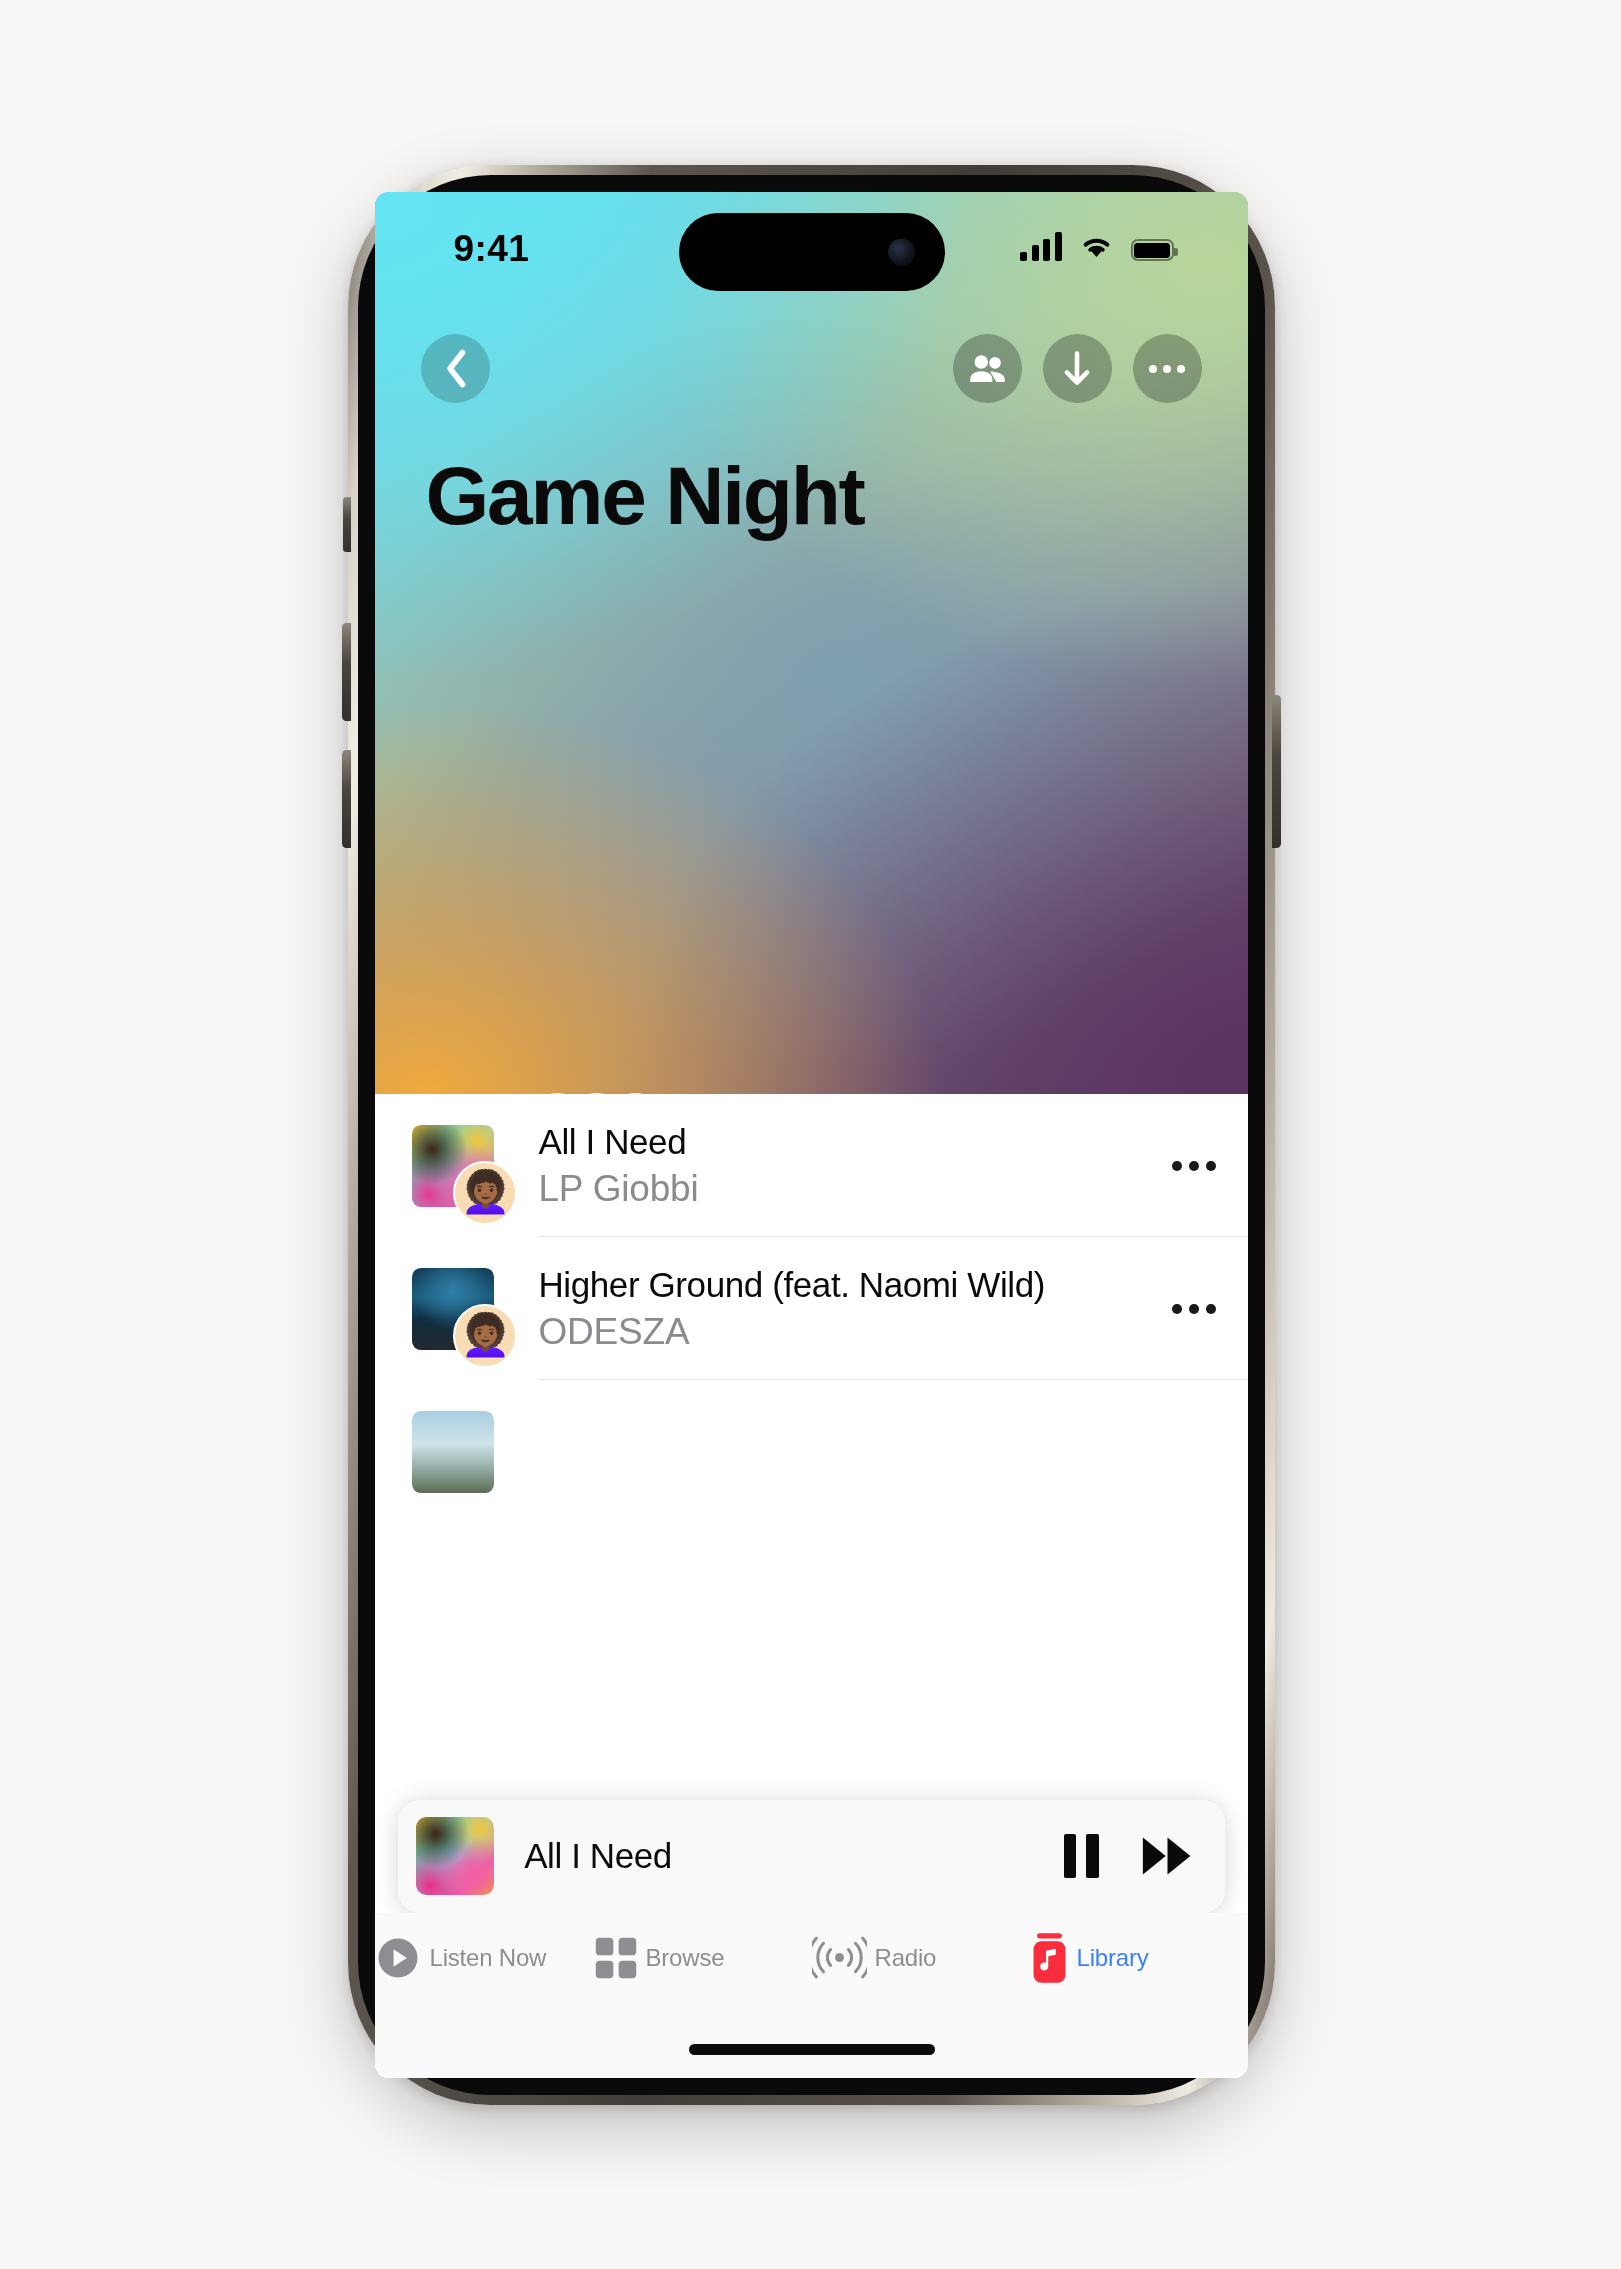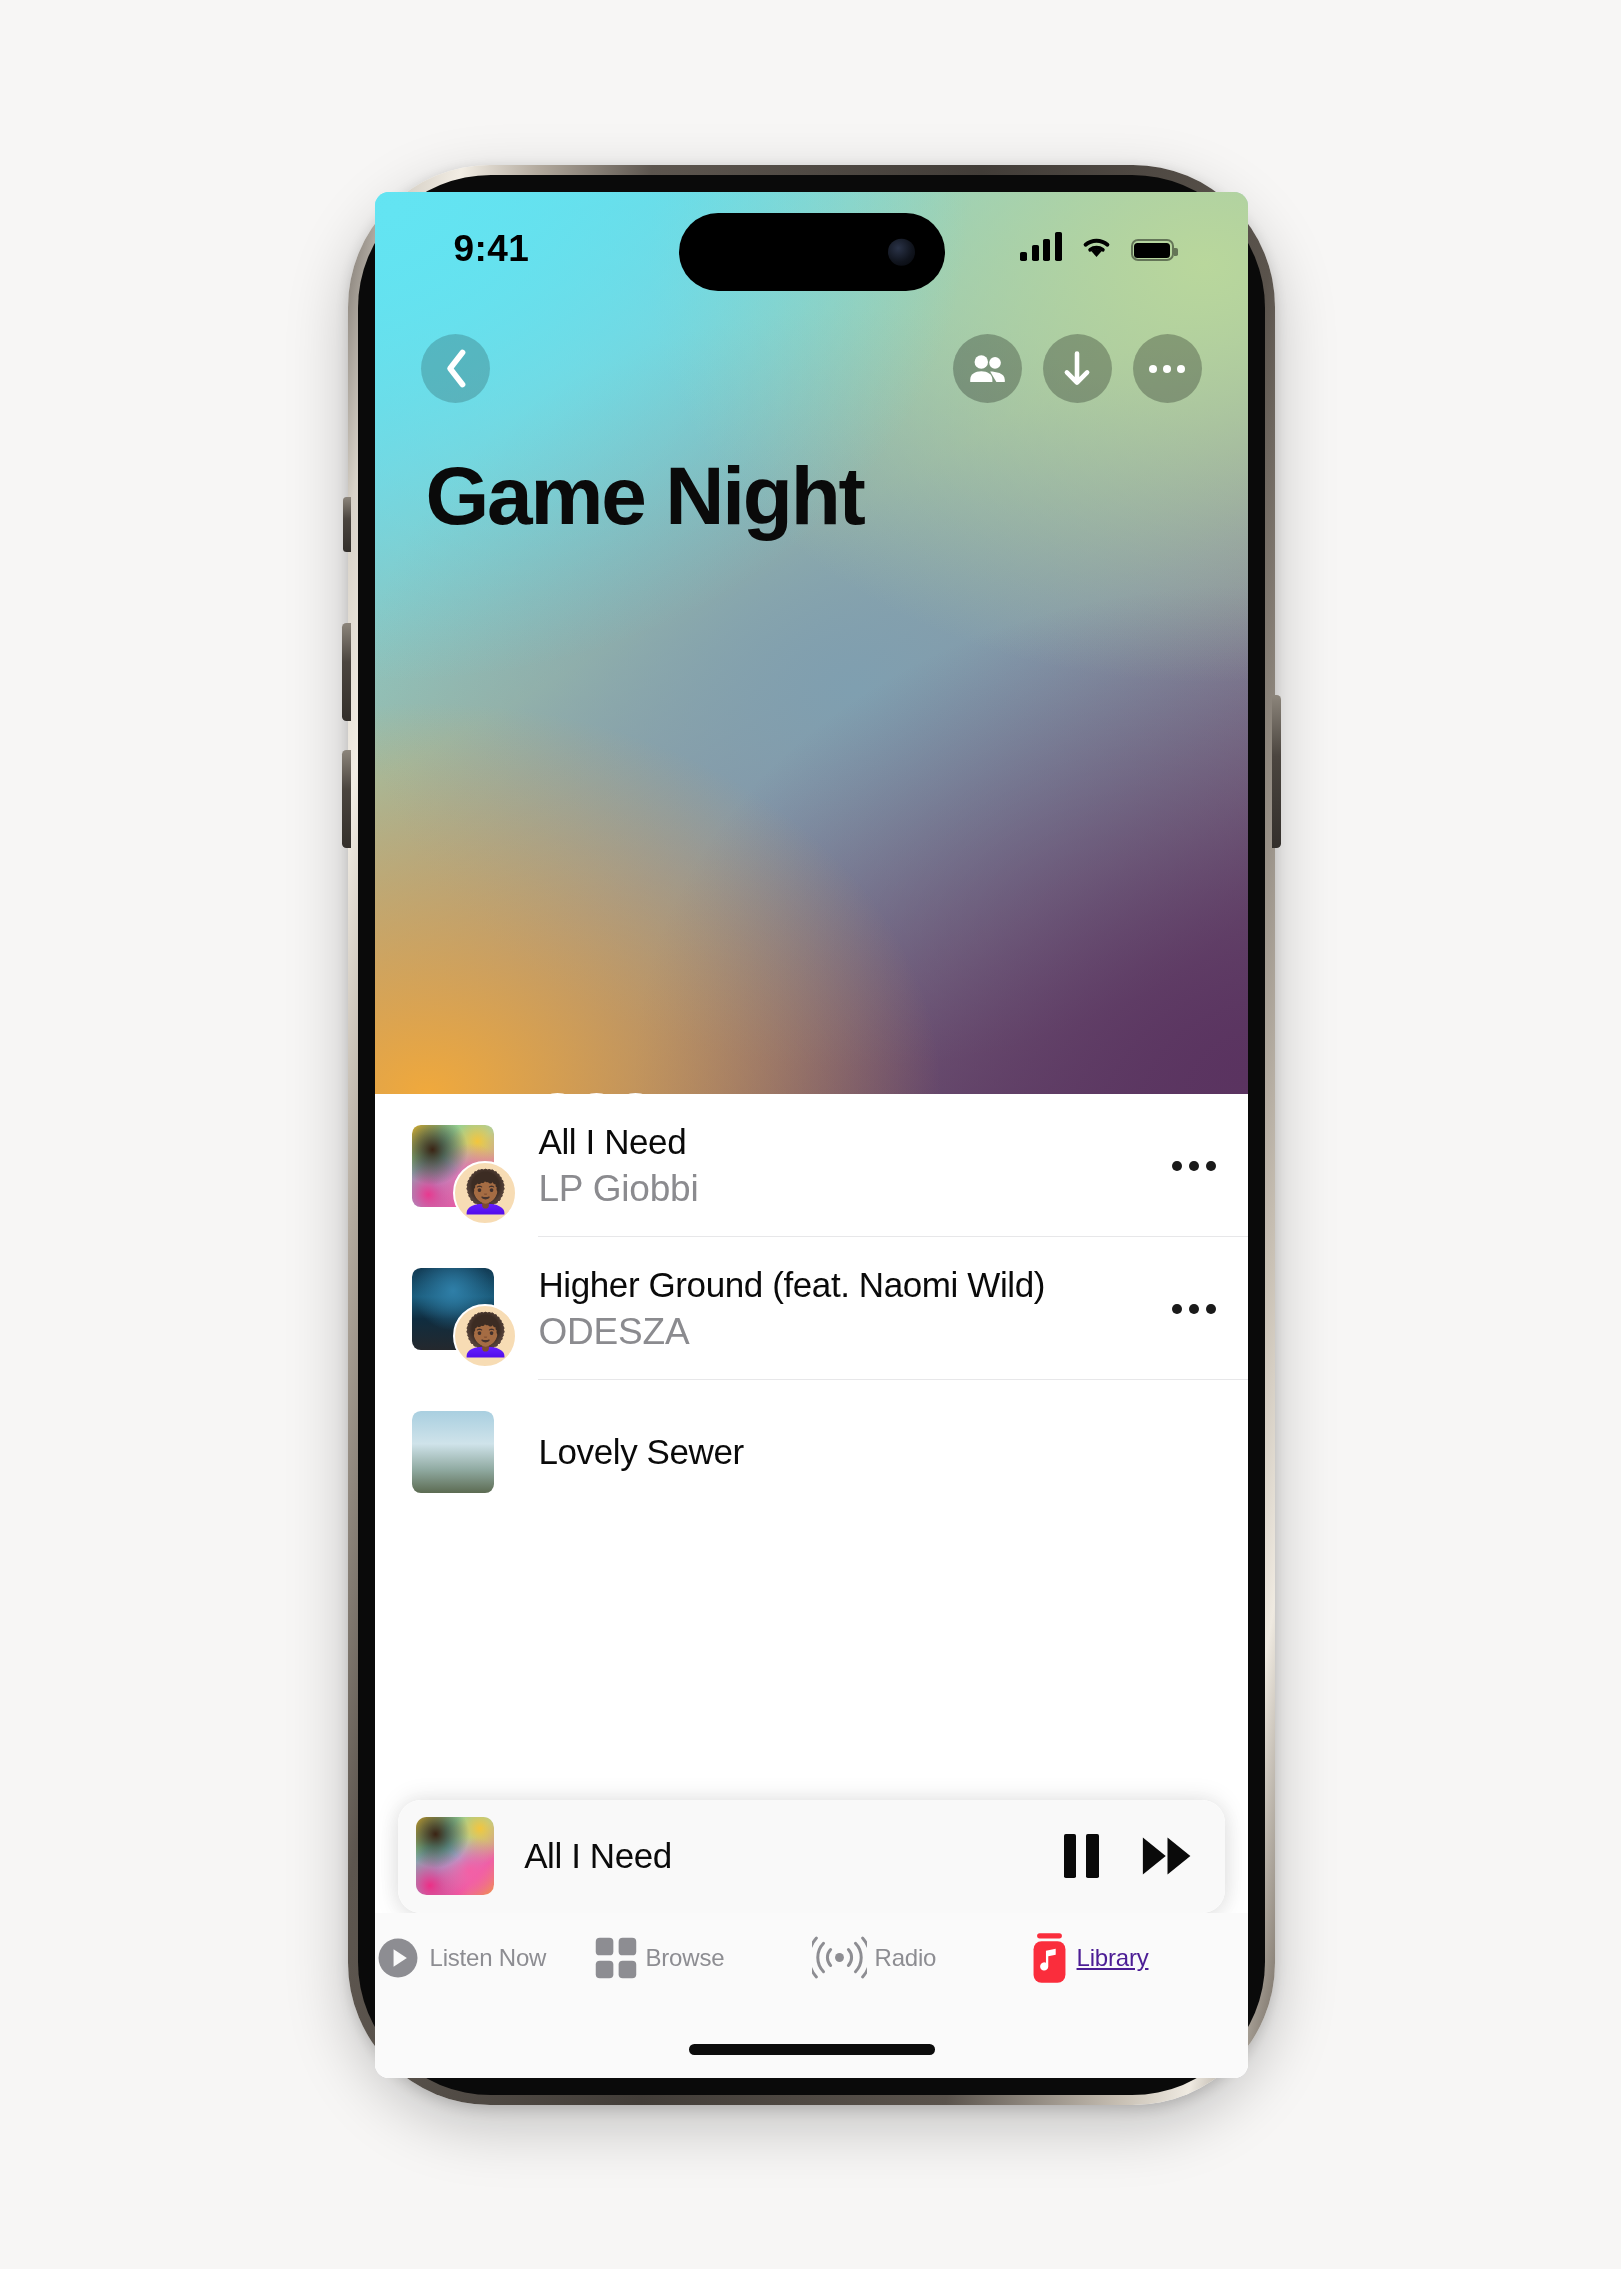--- a/index.html
+++ b/index.html
@@ -159,21 +159,21 @@
   #pause-icon i { display:block; width:12.4px; height:44px; background:#0a0a0a; border-radius:1.8px; }
 
   
   #tab-bar { position:absolute; left:0; right:0; bottom:0; height:165px;
     background:rgba(250,250,250,.97); display:flex; align-items:flex-start;
     padding-top:19.5px; backdrop-filter:blur(23px); }
   .tab-item { flex:1; display:flex; flex-direction:row; align-items:center; gap:8px;
     cursor:pointer; }
   .tab-icon { height:51px; display:flex; align-items:center; justify-content:center; }
   .tab-label { font-size:24px; color:#8d8d92; letter-spacing:-0.2px; }
-  .tab-item.active .tab-label { color:#4c1d95;text-decoration:underline; }
+  .tab-item.active .tab-label { color:#3b82f6; }
   #home-indicator { position:absolute; left:50%; transform:translateX(-50%); bottom:23px;
     width:246px; height:10.6px; background:#0c0c0c; border-radius:5.3px; }
 </style>
 </head>
 <body>
 
 <div id="phone-frame">
 
   <div class="side-btn" id="btn-silent"></div>
   <div class="side-btn" id="btn-volup"></div>
@@ -317,23 +317,20 @@
             <span></span>
               <span></span>
               <span></span>
           </div>
           <div class="row-divider"></div>
         </div>
 
         <div class="song-row">
           <div class="art-wrap">
             <div class="album-art" id="art-3"></div>
-          </div>
-          <div class="song-text">
-            <div class="song-title">Lovely Sewer</div>
           </div>
         </div>
       </div>
 
       <div id="mini-player">
         <div id="mini-art"></div>
         <div id="mini-title">All I Need</div>
         <div id="mini-controls">
           <div class="mini-btn">
             <div id="pause-icon">

